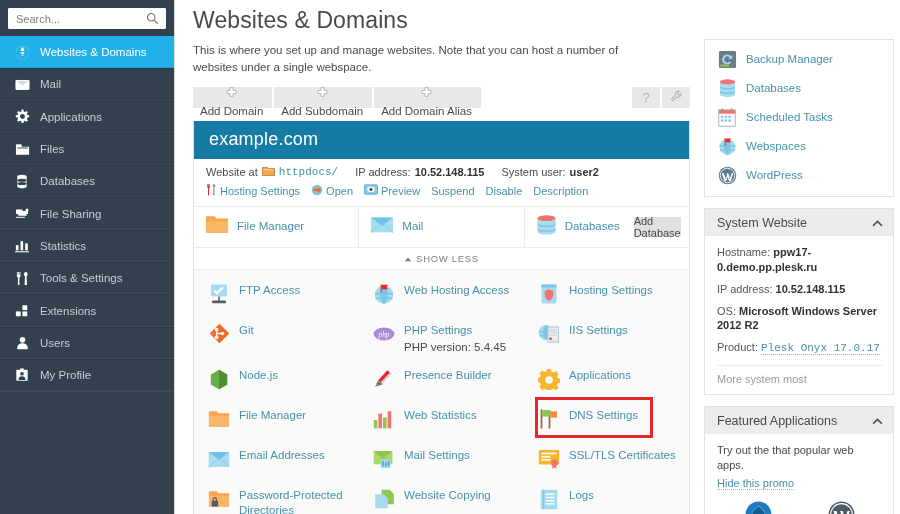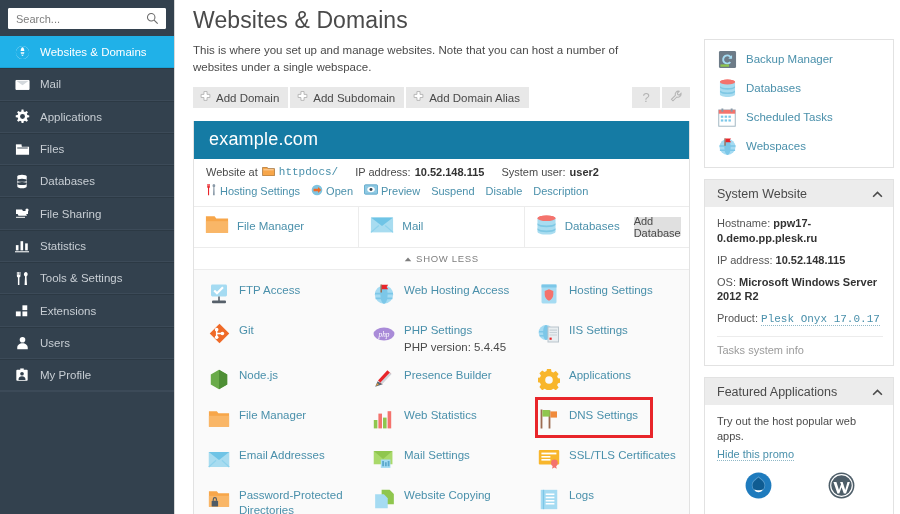--- a/index.html
+++ b/index.html
@@ -62,21 +62,21 @@
     font-size: 23px; font-weight: normal; color: #4a4a4a;
     letter-spacing: .1px; margin-bottom: 9px; line-height: 1.1;
   }
   .page-desc { font-size: 11.5px; color: #4a4a4a; line-height: 1.45; margin-bottom: 11px; width: 470px; }
 
   .toolbar { display: flex; align-items: center; position: relative; margin-bottom: 12px; height: 22px; }
   .tb-btn {
     background: #e8e8e8; border: 0; height: 21px;
     font-family: "Liberation Sans", sans-serif; font-size: 11.5px; color: #4a4a4a;
     padding: 0 9px 0 7px; margin-right: 2px; cursor: pointer;
-    display: flex; align-items: center; gap: 5px;
+    display: flex; align-items: center; gap: 5px; flex-direction: column;
   }
   .plus-ico { display:block; }
   .tb-right { position: absolute; right: 0; display: flex; gap: 2px; }
   .tb-sq {
     width: 28px; height: 21px; background: #e8e8e8; cursor: pointer;
     display: flex; align-items: center; justify-content: center;
     color: #b4b4b4; font-size: 13px;
   }
 
   
@@ -712,20 +712,30 @@
               <svg width="19" height="19" viewBox="0 0 20 20">
                   <circle cx="10" cy="10.5" r="8.4" fill="#a5dbf2"></circle>
                   <path d="M10 2.1c-1.8 0-3.3 3.8-3.3 8.4s1.5 8.4 3.3 8.4 3.3-3.8 3.3-8.4S11.8 2.1 10 2.1z" fill="#7cc7e8"></path>
                   <path d="M1.5 8.8h17v1.5h-17zM2 13.2h16v1.5H2z" fill="#7cc7e8"></path>
                   <path d="M7.4 1.2v8" stroke="#9b6b52" stroke-width="1.4"></path>
                   <path d="M8 1.5h5.8l-1.5 2 1.5 2H8z" fill="#e8252a"></path>
                 </svg>
             </span>
             <a>Webspaces</a>
           </div>
+          <div class="shortcut">
+            <span class="si">
+              <svg width="19" height="19" viewBox="0 0 20 20">
+                  <circle cx="10" cy="10" r="9.2" fill="#5b7c8d"></circle>
+                  <circle cx="10" cy="10" r="7.6" fill="none" stroke="#fff" stroke-width="0.9"></circle>
+                  <path d="M4 7.6h2.2l1.9 5.8 1.5-4.2-.7-1.6h1.9l1.9 5.8 1.6-5.8h1.8l-2.8 8.5h-1.6l-1.6-4.6-1.7 4.6H6.8z" fill="#fff"></path>
+                </svg>
+            </span>
+            <a>WordPress</a>
+          </div>
         </div>
       </div>
 
       <div class="panel">
         <div class="panel-head">
           <span>System Website</span>
           <span class="chev">
             <svg width="11" height="7" viewBox="0 0 12 8">
                 <path d="M1 6.6L6 1.6l5 5" stroke="#4a4a4a" stroke-width="1.8" fill="none"></path>
               </svg>
@@ -742,35 +752,35 @@
           </div>
           <div class="sys-row">
             <span>OS:</span>
             <b>Microsoft Windows Server 2012 R2</b>
           </div>
           <div class="sys-row">
             <span>Product:</span>
             <a class="lk" style="border-bottom:1px dotted #8fb8c7;">Plesk Onyx 17.0.17</a>
           </div>
           <div class="sys-div"></div>
-          <div class="more-info">Tasks system info</div>
+          <div class="more-info">More system most</div>
         </div>
       </div>
 
       <div class="panel">
         <div class="panel-head">
           <span>Featured Applications</span>
           <span class="chev">
             <svg width="11" height="7" viewBox="0 0 12 8">
                 <path d="M1 6.6L6 1.6l5 5" stroke="#4a4a4a" stroke-width="1.8" fill="none"></path>
               </svg>
           </span>
         </div>
         <div class="panel-body">
-          <div class="promo-text">Try out the host popular web apps.</div>
+          <div class="promo-text">Try out the that popular web apps.</div>
           <span class="promo-hide">Hide this promo</span>
           <div class="apps">
             <div class="app-item">
               <span>
                 <svg width="27" height="27" viewBox="0 0 28 28">
                     <circle cx="14" cy="14" r="13.4" fill="#1f7bbd"></circle>
                     <path d="M14 4.5c-2.6 2.6-7 4.6-7 9.4a7 7 0 0 0 14 0c0-4.8-4.4-6.8-7-9.4z" fill="#fff" opacity=".25"></path>
                     <path d="M14 5.8c-2.3 2.3-6.2 4.1-6.2 8.3a6.2 6.2 0 0 0 12.4 0c0-4.2-3.9-6-6.2-8.3z" fill="#0f5c92"></path>
                     <path d="M9.6 17.8c1.9 1.4 7 1.5 9 0-.7 2-2.7 3.2-4.6 3.2s-3.7-1.2-4.4-3.2z" fill="#fff"></path>
                   </svg>

